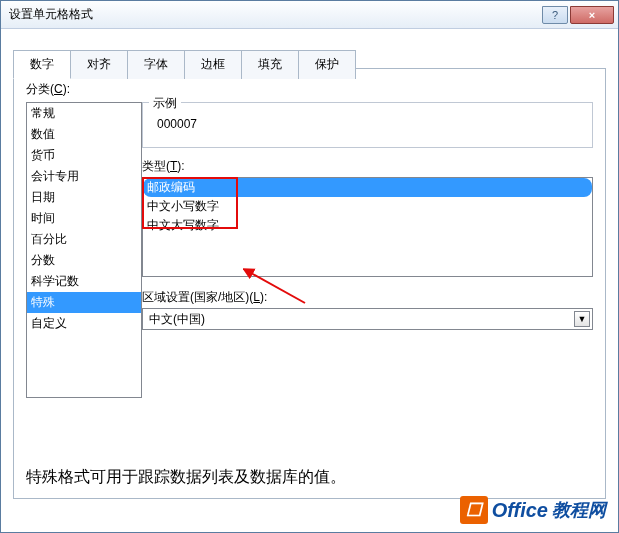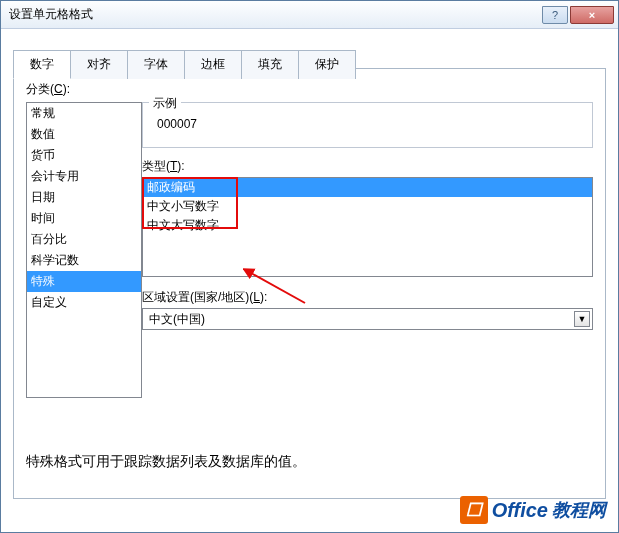--- a/index.html
+++ b/index.html
@@ -23,25 +23,25 @@
     .category-list { width: 116px; height: 296px; border: 1px solid #828790; background: #fff; overflow: hidden; }
     .category-list .item { padding: 2px 4px; font-size: 12px; }
     .category-list .item.selected { background: #3399ff; color: #fff; }
     .rightcol { flex: 1; }
     .group-label { margin-bottom: 2px; }
     .sample-box { border: 1px solid #c0c8d4; padding: 6px 8px 8px 8px; margin-bottom: 10px; height: 46px; position: relative; }
     .sample-box .gtitle { position: absolute; top: -8px; left: 6px; background: #fff; padding: 0 4px; font-size: 12px; }
     .sample-val { padding-left: 6px; margin-top: 8px; }
     .type-list { width: 100%; height: 100px; border: 1px solid #828790; background: #fff; margin-bottom: 12px; position: relative; }
     .type-list .titem { padding: 1px 4px; font-size: 12px; }
-    .type-list .titem.selected { background: #3399ff; color: #fff; }
+    .type-list .titem.selected { background: #3399ff; color: #fff; border-radius: 8px; }
     .redbox { position: absolute; border: 2px solid #e30b0b; top: -1px; left: -1px; width: 96px; height: 52px; pointer-events: none; }
     .locale-select { width: 100%; height: 22px; border: 1px solid #828790; display: flex; align-items: center; justify-content: space-between; padding: 0 2px 0 6px; background: #fff; text-align: right; }
     .locale-select .dd { width: 16px; height: 16px; border: 1px solid #828790; display: flex; align-items: center; justify-content: center; font-size: 9px; background: linear-gradient(#fff,#e4e4e4); }
-    .desc { position: absolute; left: 12px; top: 384px; font-size: 14px; }
+    .desc { position: absolute; left: 12px; top: 398px; font-size: 16px; }
     .arrow { position: absolute; left: 229px; top: 198px; pointer-events: none; }
     .watermark { position: absolute; right: 12px; bottom: 8px; display: flex; align-items: center; gap: 4px; color: #0f4ea0; font-size: 20px; font-weight: bold; font-style: italic; font-family: "Segoe UI", sans-serif; }
     .wm-icon { width: 28px; height: 28px; background: #eb6100; display: flex; align-items: center; justify-content: center; color: #fff; font-size: 18px; font-weight: bold; border-radius: 3px; }
     .wm-sub { font-size: 18px; color: #0f4ea0; font-weight: bold; }
   </style>
 </head>
 <body>
 
 <div class="window">
   <div class="titlebar">
@@ -69,20 +69,21 @@
 
       <div class="lists">
         <div class="category-list">
           <div class="item">常规</div>
           <div class="item">数值</div>
           <div class="item">货币</div>
           <div class="item">会计专用</div>
           <div class="item">日期</div>
           <div class="item">时间</div>
           <div class="item">百分比</div>
+          <div class="item">分数</div>
           <div class="item">科学记数</div>
           <div class="item selected">特殊</div>
           <div class="item">自定义</div>
         </div>
 
         <div class="rightcol">
           <div class="sample-box">
             <div class="gtitle">示例</div>
             <div class="sample-val">000007</div>
           </div>

